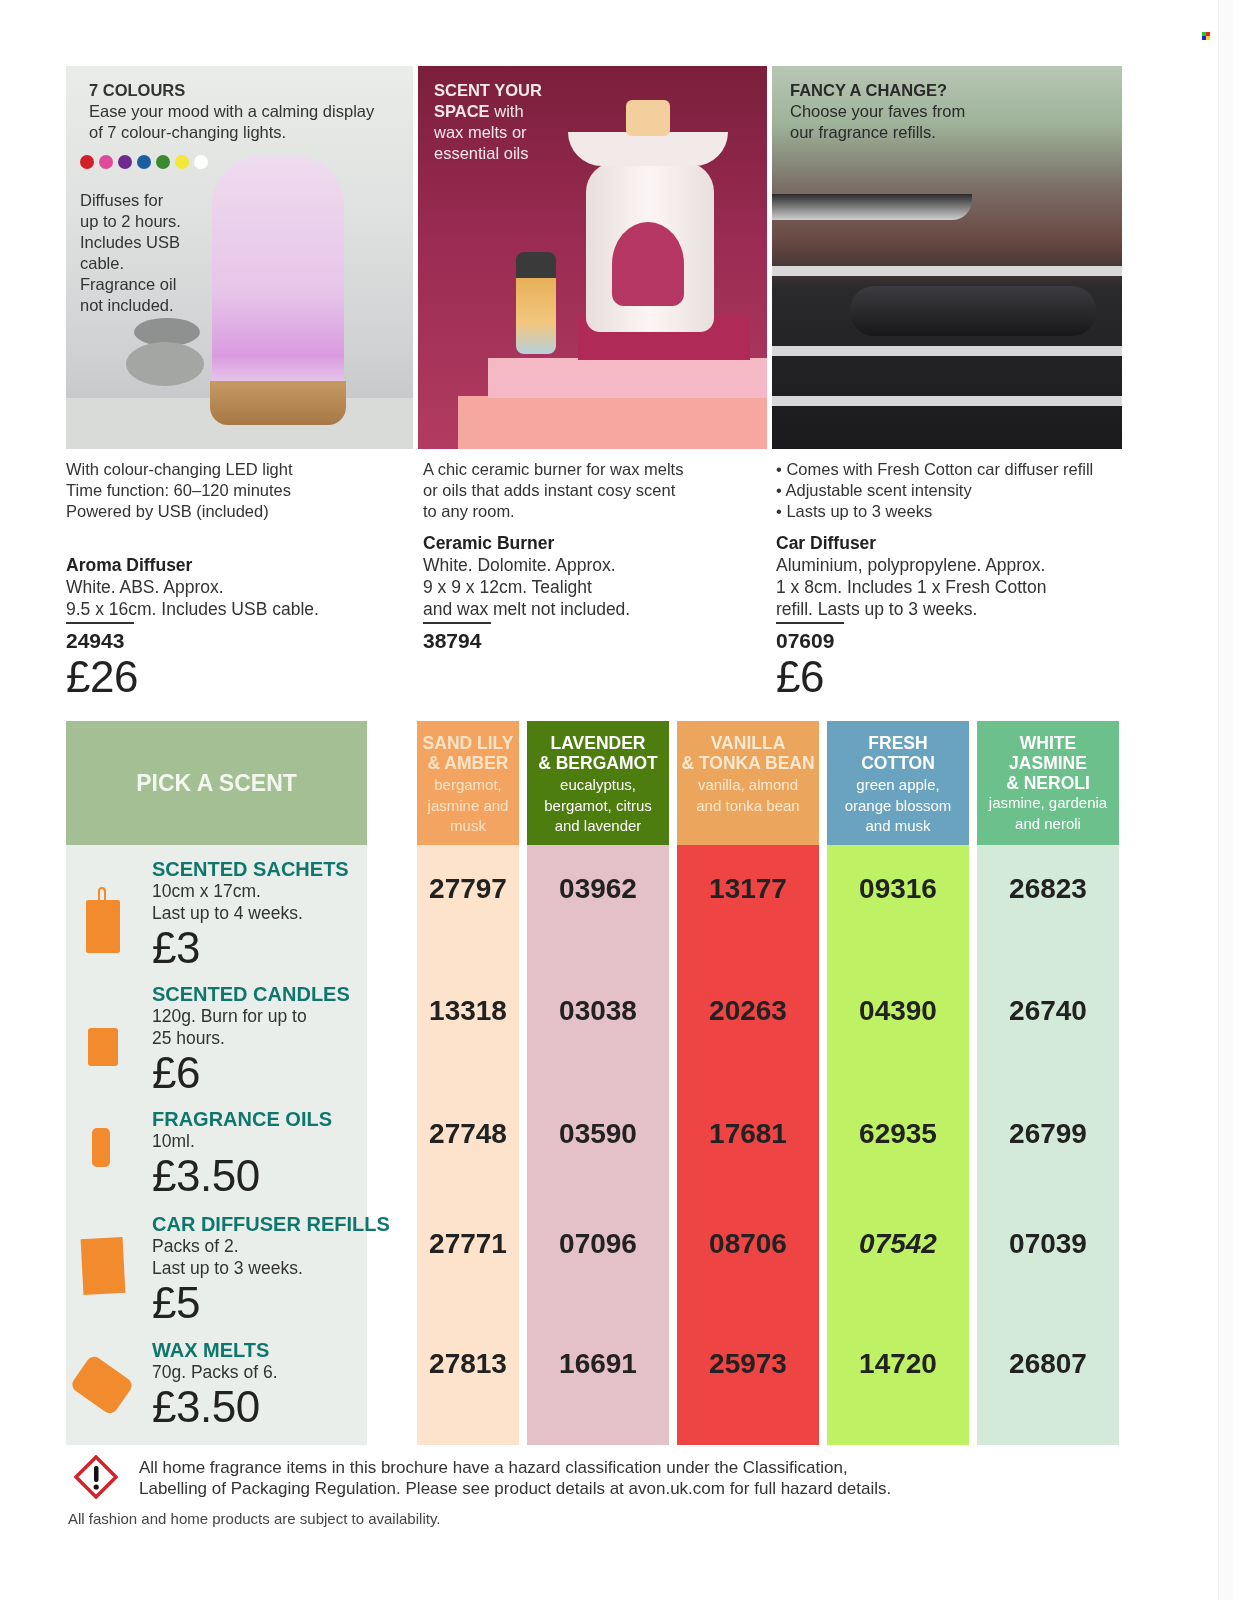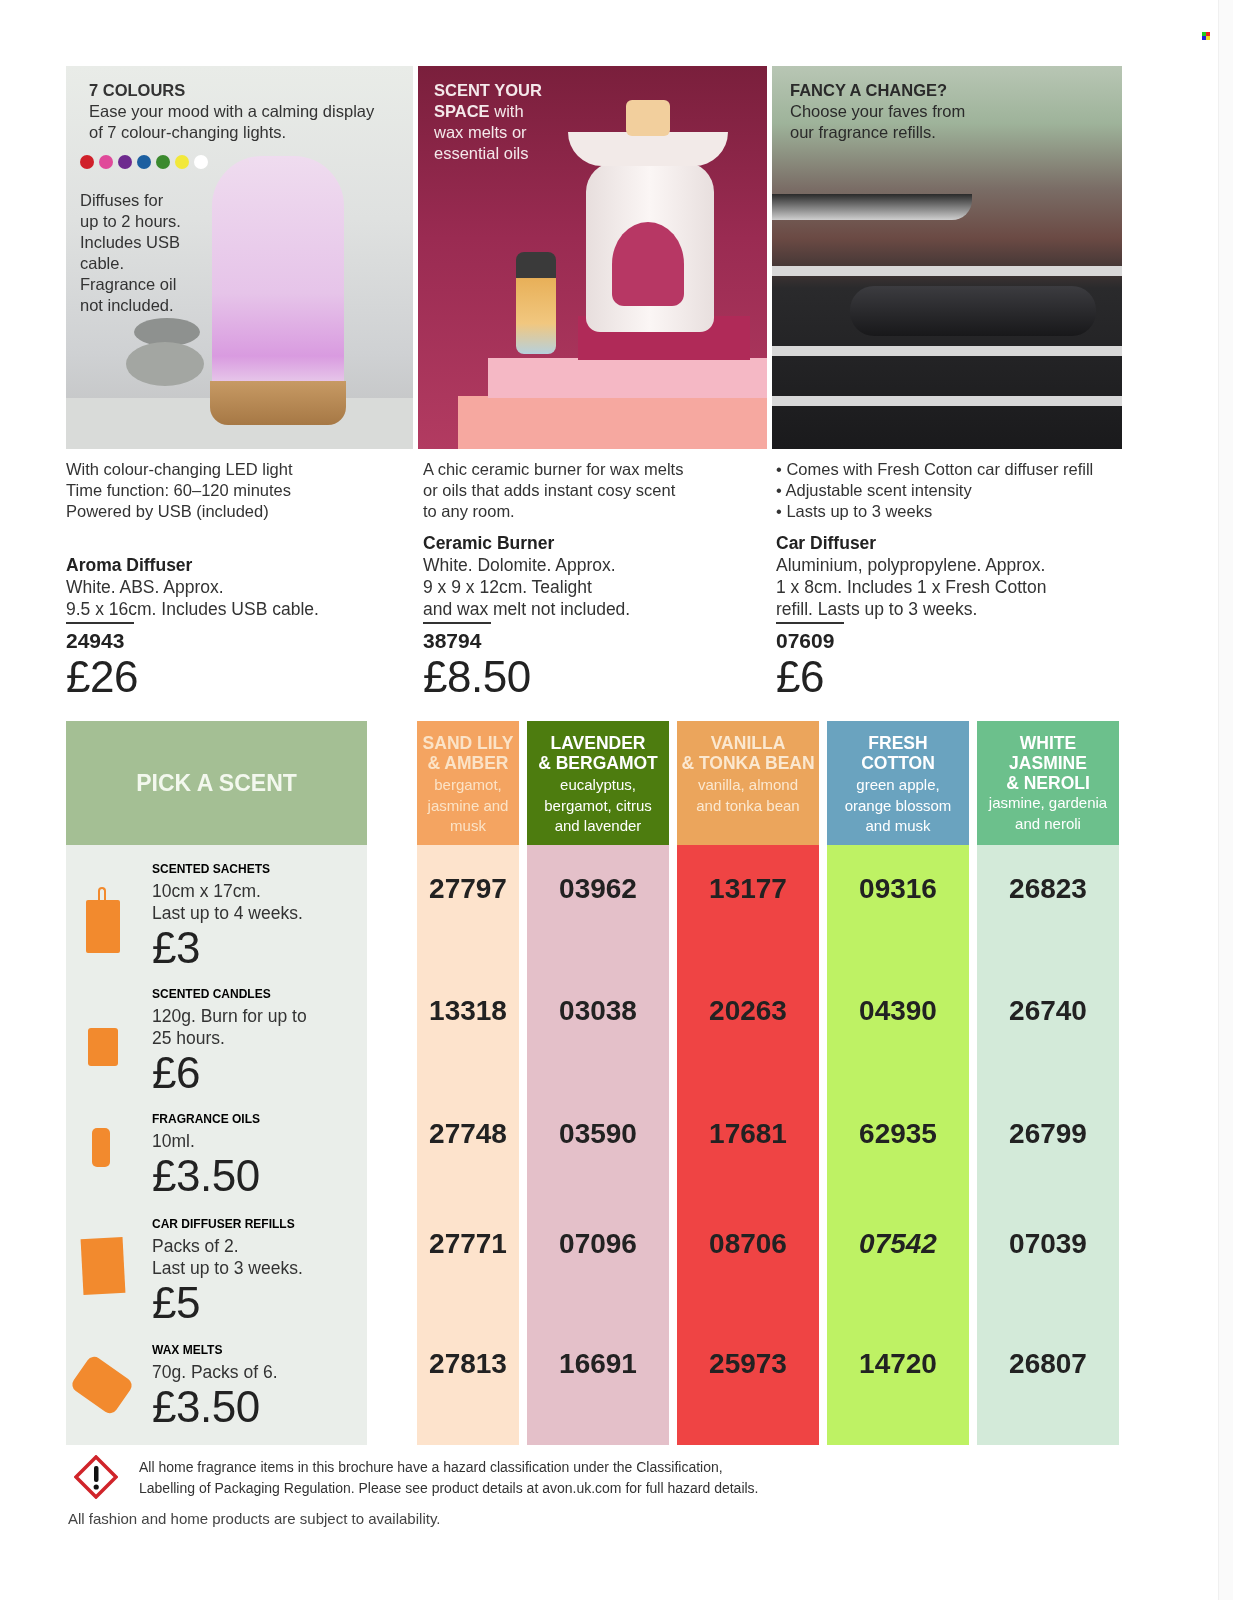--- a/index.html
+++ b/index.html
@@ -71,28 +71,28 @@
   .pick-body { position: absolute; left: 66px; top: 845px; width: 301px; height: 600px; background: #eaeeea; }
 
   .col { position: absolute; top: 721px; width: 142px; }
   .col-head { height: 124px; padding-top: 12px; text-align: center; color: #fff; }
   .col-head .scent-name { font-size: 17.5px; font-weight: 700; line-height: 20px; }
   .col-head .notes { font-size: 15px; line-height: 20.5px; margin-top: 2px; }
   .col-body { height: 600px; position: relative; }
   .col-code { position: absolute; left: 0; width: 100%; text-align: center; font-size: 28px; font-weight: 700; color: #222; }
 
   .item { position: absolute; left: 152px; }
-  .item-name { font-size: 12px; font-weight: 700; color: #000000; line-height: 22px; }
+  .item-name { font-size: 20px; font-weight: 700; color: #0f766e; line-height: 22px; }
   .item-detail { font-size: 17.5px; line-height: 22px; color: #333; white-space: pre-line; }
   .item-price { font-size: 44px; line-height: 48px; color: #222; letter-spacing: -0.5px; }
   .item-icon { position: absolute; background: #f28a2e; }
 
   
   .hazard { position: absolute; left: 74px; top: 1455px; width: 44px; height: 44px; }
-  .hazard-text { position: absolute; left: 139px; top: 1457px; font-size: 14px; line-height: 21px; color: #333; }
+  .hazard-text { position: absolute; left: 139px; top: 1457px; font-size: 17px; line-height: 21px; color: #333; }
   .footer-note { position: absolute; left: 68px; top: 1510px; font-size: 15px; color: #444; }
 </style>
 </head>
 <body>
 
 <div class="corner-logo">
     <span></span>
     <span></span>
     <span></span>
     <span></span>
@@ -183,21 +183,20 @@
   <div class="code">24943</div>
   <div class="price">£26</div>
 </div>
 <div class="prod-block prod-2">
   <div class="prod-name">Ceramic Burner</div>
   <div class="prod-detail">White. Dolomite. Approx.
 9 x 9 x 12cm. Tealight
 and wax melt not included.</div>
   <div class="rule"></div>
   <div class="code">38794</div>
-  <div class="price">£8.50</div>
 </div>
 <div class="prod-block prod-3">
   <div class="prod-name">Car Diffuser</div>
   <div class="prod-detail">Aluminium, polypropylene. Approx.
 1 x 8cm. Includes 1 x Fresh Cotton
 refill. Lasts up to 3 weeks.</div>
   <div class="rule"></div>
   <div class="code">07609</div>
   <div class="price">£6</div>
 </div>

